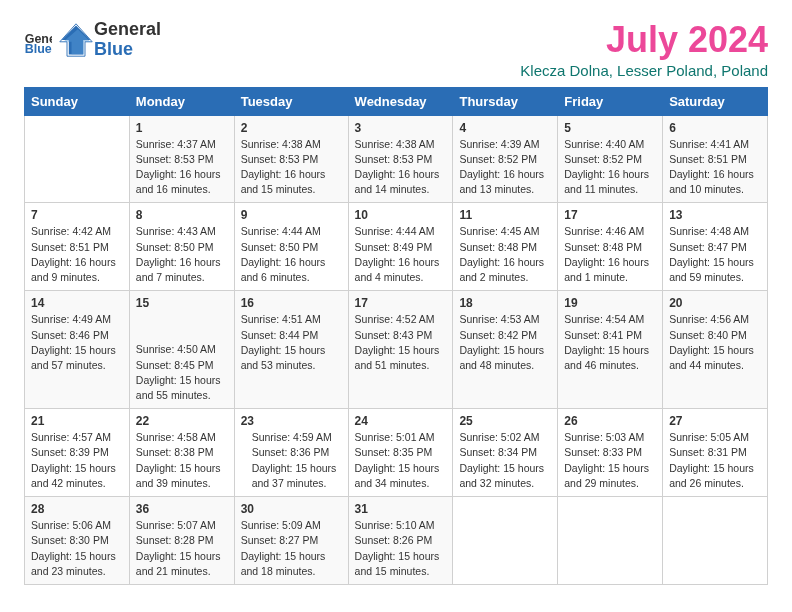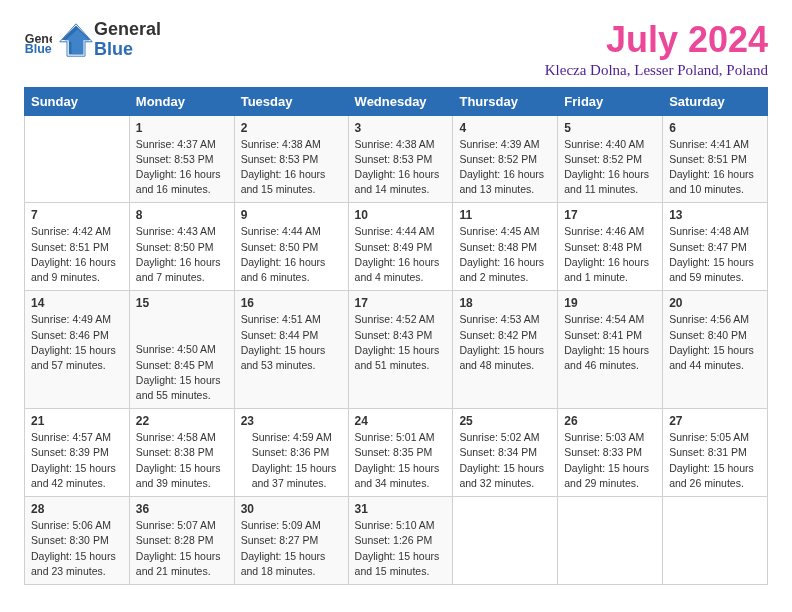--- a/index.html
+++ b/index.html
@@ -40,23 +40,22 @@
       text-align: right;
     }
     .main-title {
       font-size: 36px;
       font-weight: bold;
       color: #ec4899;
       line-height: 1.1;
     }
     .subtitle {
       font-size: 15px;
-      color: #4c1d95;
+      color: #0f766e;
       margin-top: 2px;
-      font-family: Liberation Serif, serif;
     }
     table {
       width: 100%;
       border-collapse: collapse;
       font-size: 11px;
     }
     thead tr th {
       background-color: #2a6db5;
       color: #fff;
       padding: 6px 6px;
@@ -353,21 +352,21 @@
         <td>
           <span class="day-num">30</span>
           <div class="cell-text" style="white-space: pre-line;">Sunrise: 5:09 AM
 Sunset: 8:27 PM
 Daylight: 15 hours
 and 18 minutes.</div>
         </td>
         <td>
           <span class="day-num">31</span>
           <div class="cell-text" style="white-space: pre-line;">Sunrise: 5:10 AM
-Sunset: 1:26 PM
+Sunset: 8:26 PM
 Daylight: 15 hours
 and 15 minutes.</div>
         </td>
         <td class="empty-cell"></td>
         <td class="empty-cell"></td>
         <td class="empty-cell"></td>
       </tr>
     </tbody>
 </table>
 

